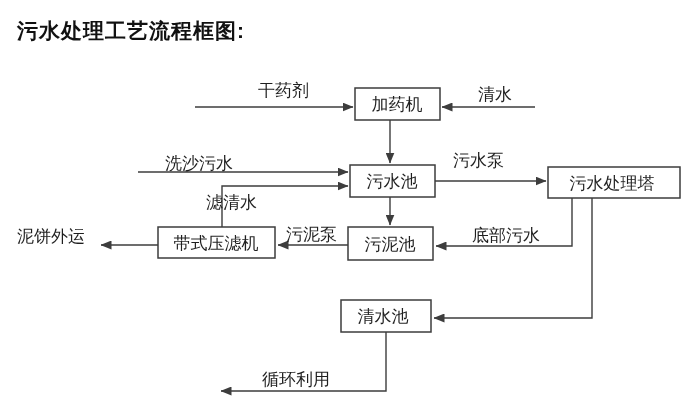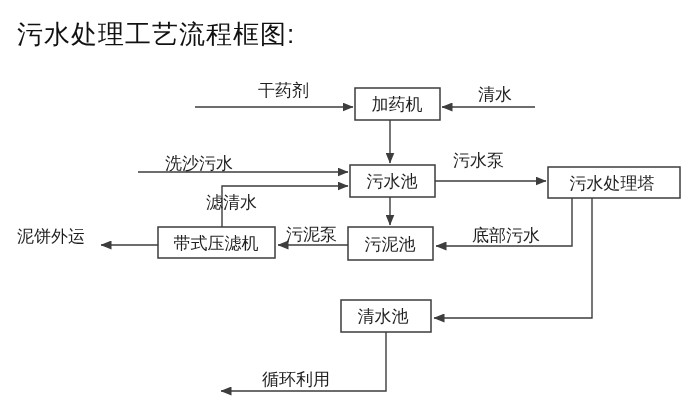--- a/index.html
+++ b/index.html
@@ -6,22 +6,22 @@
   body {
     width: 700px; height: 420px;
     background: #ffffff;
     font-family: "Liberation Sans", "DejaVu Sans", sans-serif;
     overflow: hidden;
     position: relative;
   }
   .page-title {
     position: absolute;
     left: 17px; top: 17px;
-    font-size: 26px;
-    font-weight: normal;
+    font-size: 21px;
+    font-weight: bold;
     color: #111111;
     letter-spacing: 1px;
     white-space: nowrap;
   }
   svg.flowchart {
     position: absolute;
     left: 0; top: 0;
     width: 700px; height: 420px;
   }
   .edge {

